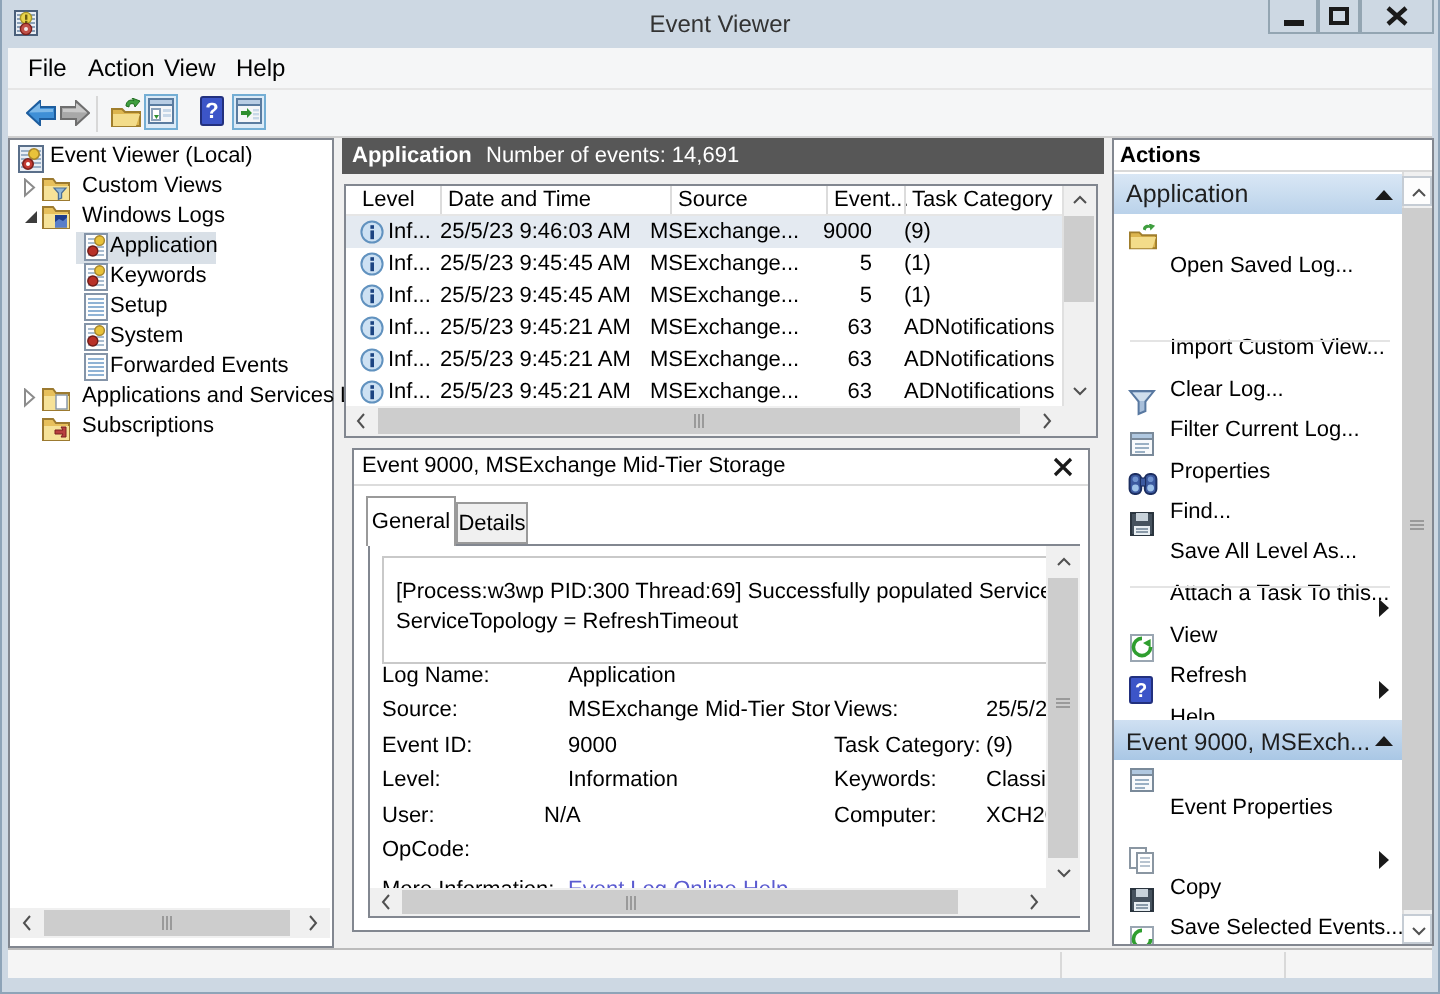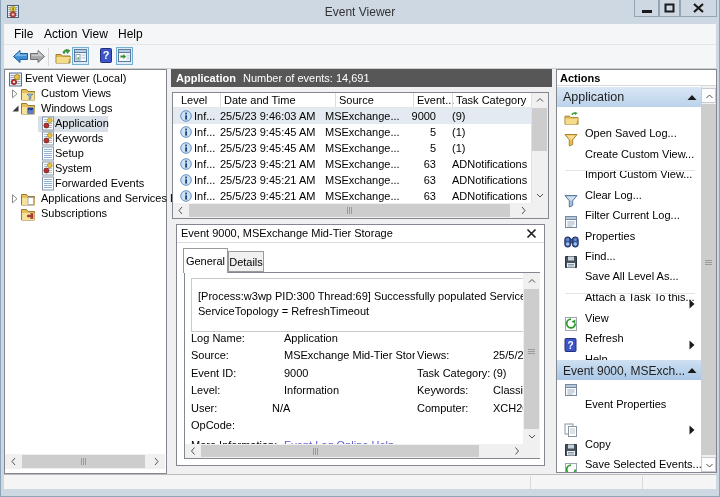--- a/index.html
+++ b/index.html
@@ -445,27 +445,20 @@
       </svg>
     </div>
   <div class="arow" style="top:38.5px">
       <svg width="15" height="14" viewBox="0 0 16 15">
         <path d="M1 4.5 L6 4.5 L7.5 6 L15 6 L15 13 L1 13 Z" fill="#dcb54e" stroke="#a07e2c"></path>
         <path d="M1.5 7 L15 7 L13 13 L1.5 13Z" fill="#f3dc8a"></path>
         <path d="M8 3 C8 0.5 10.5 0 11.5 0.8 L11 -0.5 L14.5 1 L12 3.5 L11.7 2.2 C10.5 1.8 9.5 2.2 9.5 3.5Z" fill="#3f9e3f"></path>
       </svg>
       <span class="txt">Open Saved Log...</span>
     </div>
-  <div class="arow" style="top:59.5px">
-      <svg width="14" height="14" viewBox="0 0 14 14">
-        <path d="M1 1.5 H13 L8.7 6.8 V11.5 L5.3 13 V6.8 Z" fill="#ecbe50" stroke="#a8862e"></path>
-        <path d="M2.5 2.5 H11.5 L8 6.5 H6Z" fill="#f7dc94"></path>
-      </svg>
-      <span class="txt">Create Custom View...</span>
-    </div>
   <div class="arow" style="top:79.5px">
       <span class="txt">Import Custom View...</span>
     </div>
   <div class="asep" style="top:100px"></div>
   <div class="arow" style="top:101px">
       <span class="txt">Clear Log...</span>
     </div>
   <div class="arow" style="top:120.5px">
       <svg width="14" height="14" viewBox="0 0 14 14">
         <path d="M1 1.5 H13 L8.7 6.8 V11.5 L5.3 13 V6.8 Z" fill="#a8bfda" stroke="#5878a0"></path>

